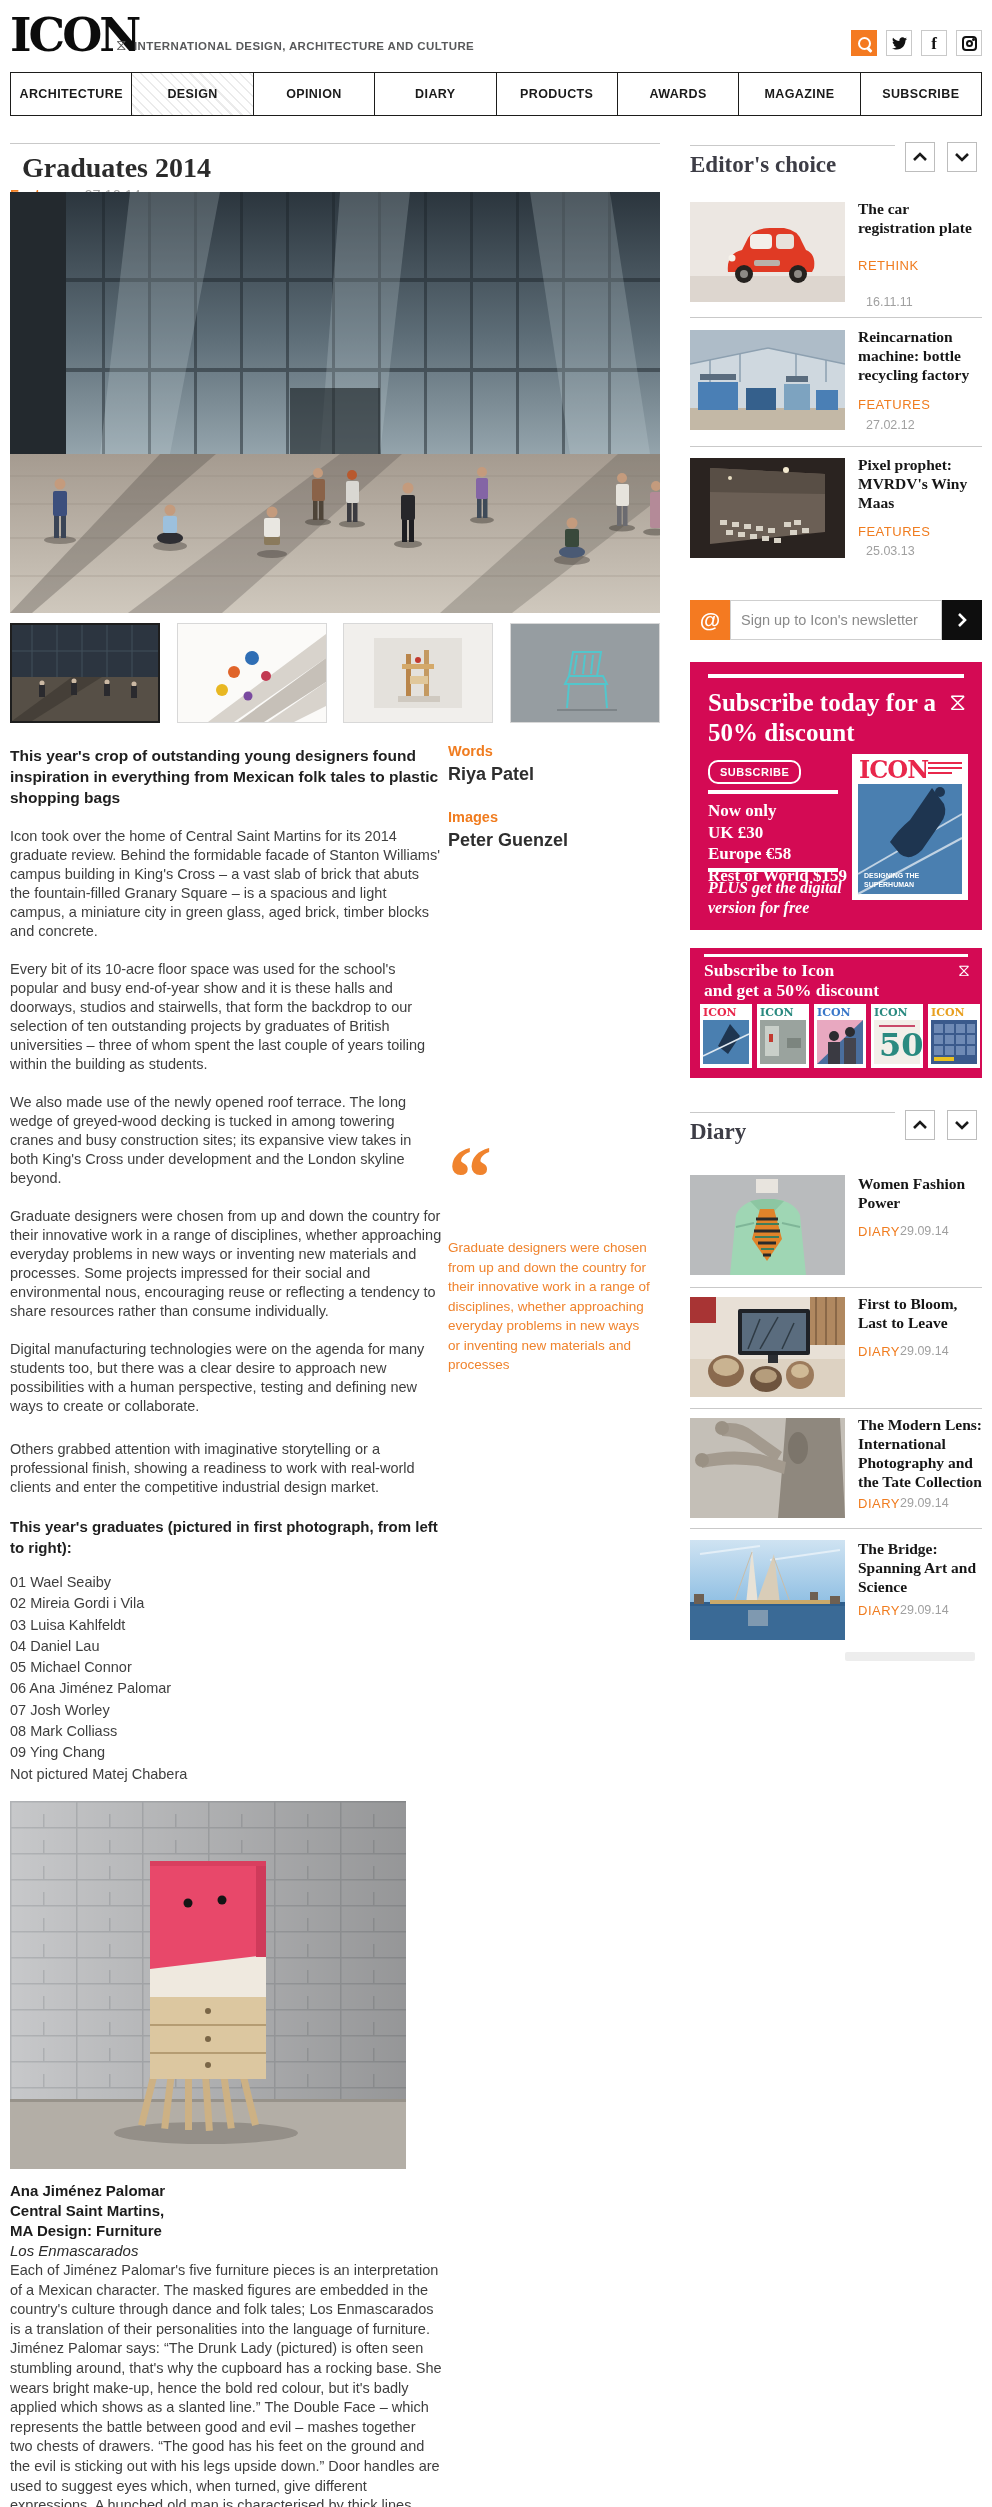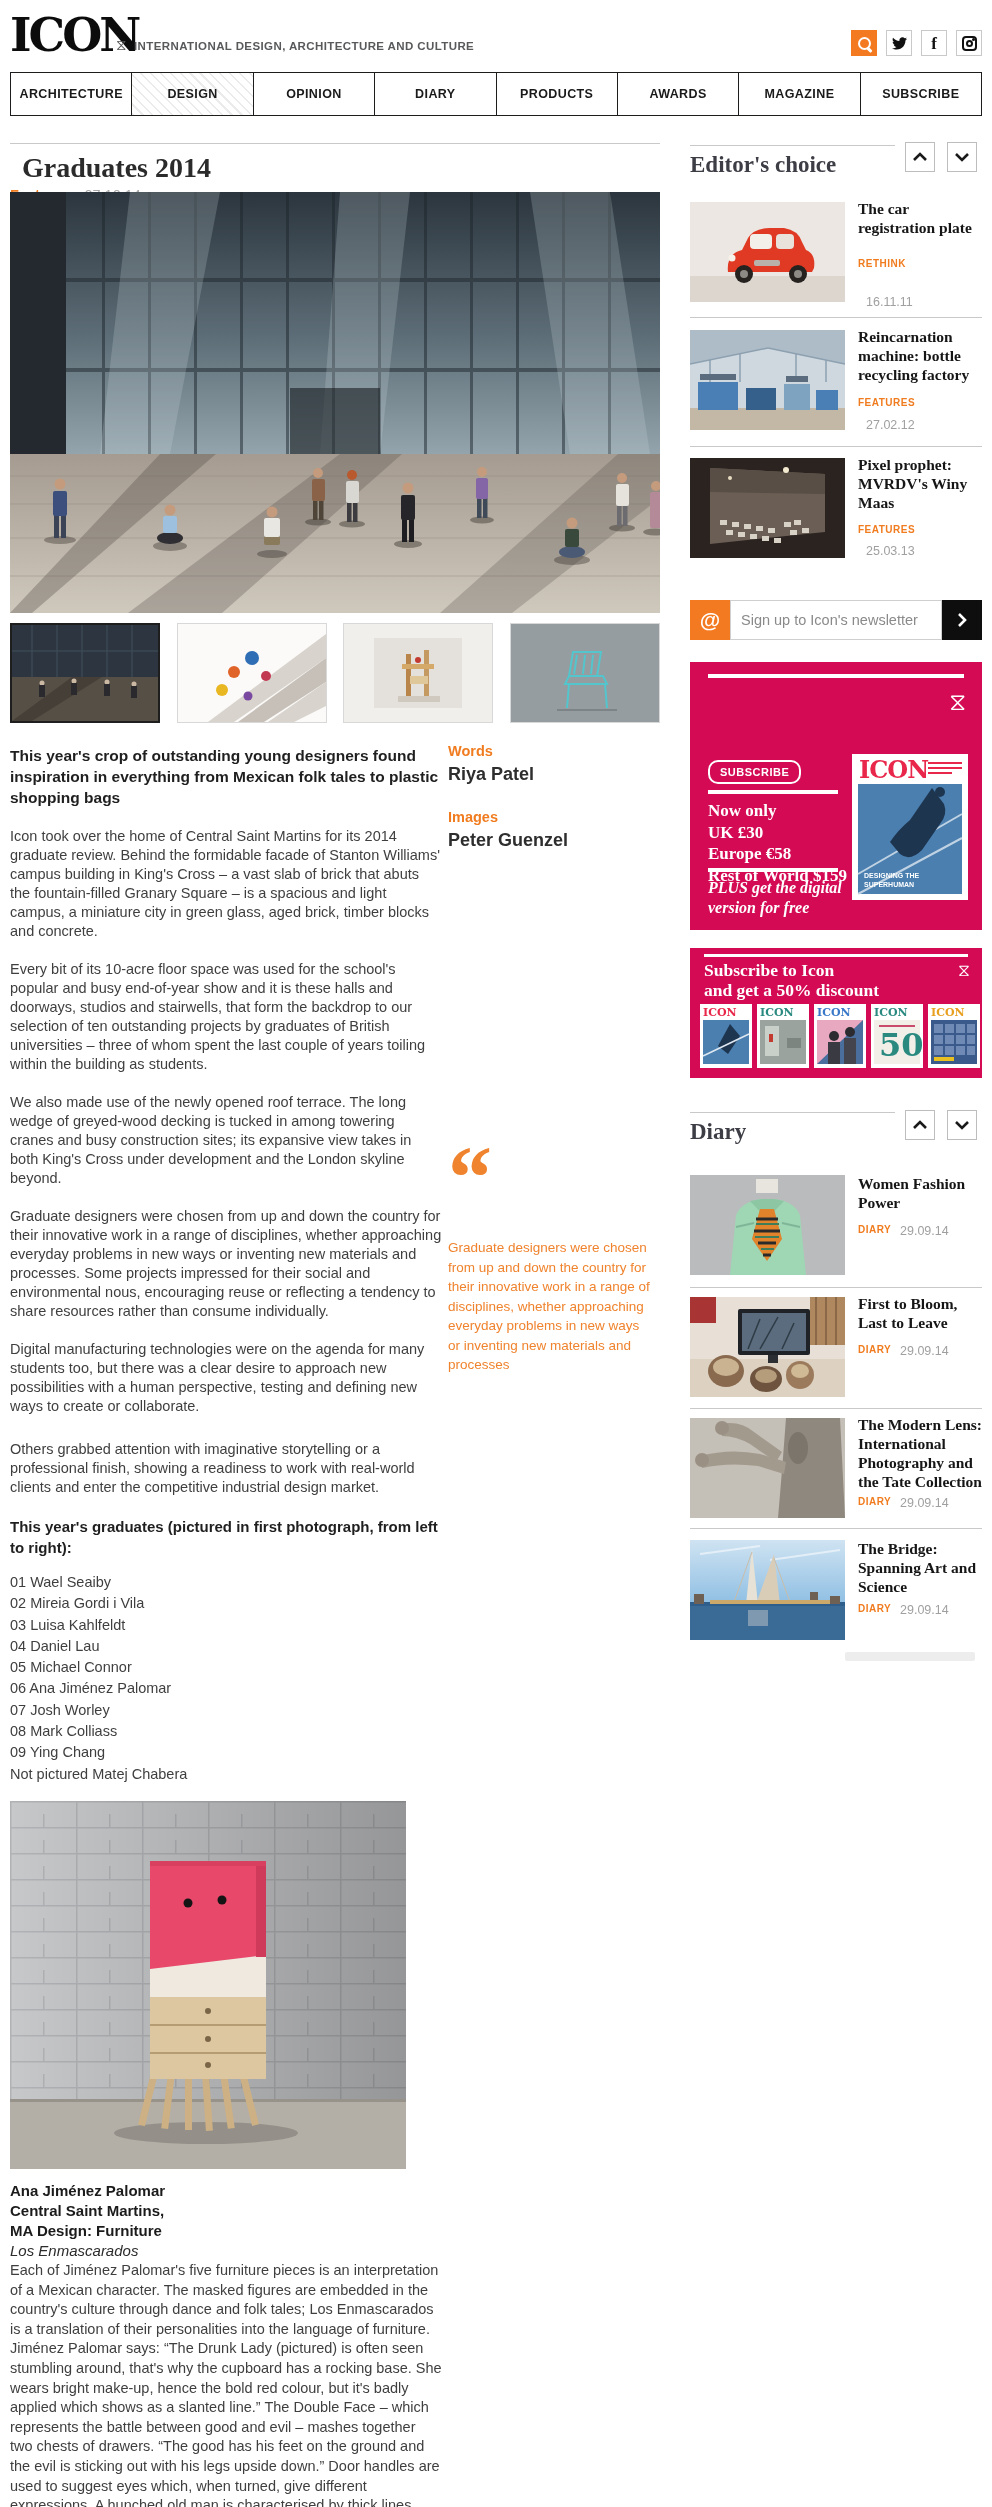--- a/index.html
+++ b/index.html
@@ -44,21 +44,21 @@
   .proj-it{font-style:italic;font-size:15px;line-height:20px;color:#2c2c2c;}
   .proj-desc{margin-top:1px;line-height:19.6px;}
   .byline-label{font-weight:bold;font-size:14.5px;}
   .byline-name{font-weight:600;font-size:18px;color:#2e2e2e;}
   .quote-mark{font-family:"Liberation Serif",serif;color:#f0832d;font-size:88px;line-height:40px;font-weight:bold;}
   .quote-text{color:#f0832d;font-size:13.5px;line-height:19.5px;width:206px;}
   
   .sb-head{font-family:"Liberation Serif",serif;font-weight:bold;font-size:23px;color:#3d3d46;}
   .car-btn{width:30px;height:30px;border:1px solid #bdbdbd;background:#fff;display:flex;align-items:center;justify-content:center;box-sizing:border-box;cursor:pointer;}
   .sb-item-title{font-family:"Liberation Serif",serif;font-weight:bold;font-size:15.5px;line-height:1.22;color:#161616;cursor:pointer;}
-  .sb-cat{font-size:10px;font-weight:bold;letter-spacing:.5px;}
+  .sb-cat{font-size:13px;font-weight:normal;letter-spacing:.5px;}
   .sb-date{font-size:12.5px;color:#a0a0a0;}
   .sb-img{width:155px;height:100px;display:block;cursor:pointer;}
   .news-input{width:212px;height:40px;border:1px solid #cfcfcf;box-sizing:border-box;padding:0 10px;font-size:14.5px;color:#777;font-family:"Liberation Sans",sans-serif;}
   .news-input::placeholder{color:#8a8a8a;}
   .atbox{width:40px;height:40px;background:#f47a21;color:#fff;display:flex;align-items:center;justify-content:center;font-size:21px;font-weight:bold;}
   .news-go{width:40px;height:40px;background:#0e0e0e;border:none;display:flex;align-items:center;justify-content:center;cursor:pointer;}
   .pink{background:#d40a54;}
   .wrule{height:4px;background:#fff;}
   .sub-headline{font-family:"Liberation Serif",serif;font-weight:bold;font-size:25px;line-height:30px;color:#fff;width:240px;}
   .sub-btn{display:inline-block;border:2px solid #fff;border-radius:10px;color:#fff;font-weight:bold;font-size:11px;letter-spacing:.5px;padding:4px 10px;background:transparent;cursor:pointer;font-family:"Liberation Sans",sans-serif;}
@@ -464,20 +464,21 @@
     <input class="news-input" type="text" placeholder="Sign up to Icon's newsletter" style="">
     <button class="news-go">
       <svg width="10" height="16" viewBox="0 0 10 16">
           <polyline points="2,2 8,8 2,14" fill="none" stroke="#fff" stroke-width="2.6"></polyline>
         </svg>
     </button>
   </div>
 
   <div class="abs pink" style="left:690px;top:662px;width:292px;height:268px;">
     <div class="abs wrule" style="left:18px;top:12px;width:256px;"></div>
+    <div class="abs sub-headline" style="left:18px;top:26px;">Subscribe today for a 50% discount</div>
     <span class="abs whg" style="right:16px;top:26px;font-size:24px;">⧖</span>
     <button class="abs sub-btn" style="left:18px;top:98px;">SUBSCRIBE</button>
     <div class="abs wrule" style="left:18px;top:128px;width:130px;"></div>
     <div class="abs prices" style="left:18px;top:138px;">
       <div>Now only</div>
       <div>UK £30</div>
       <div>Europe €58</div>
       <div>Rest of World $159</div>
     </div>
     <div class="abs wrule" style="left:18px;top:206px;width:130px;"></div>

